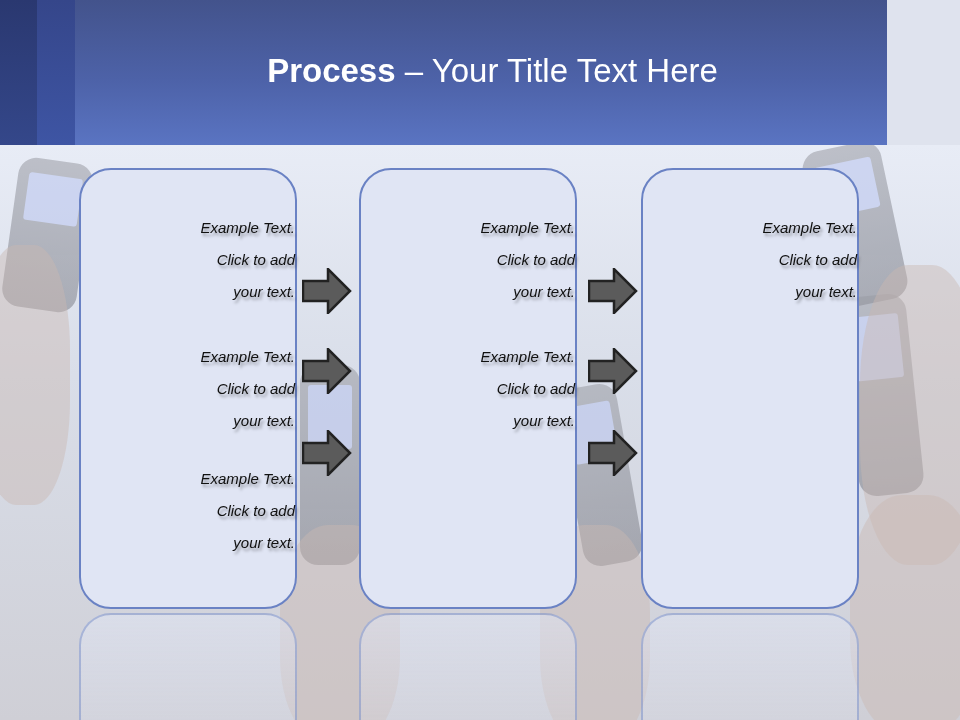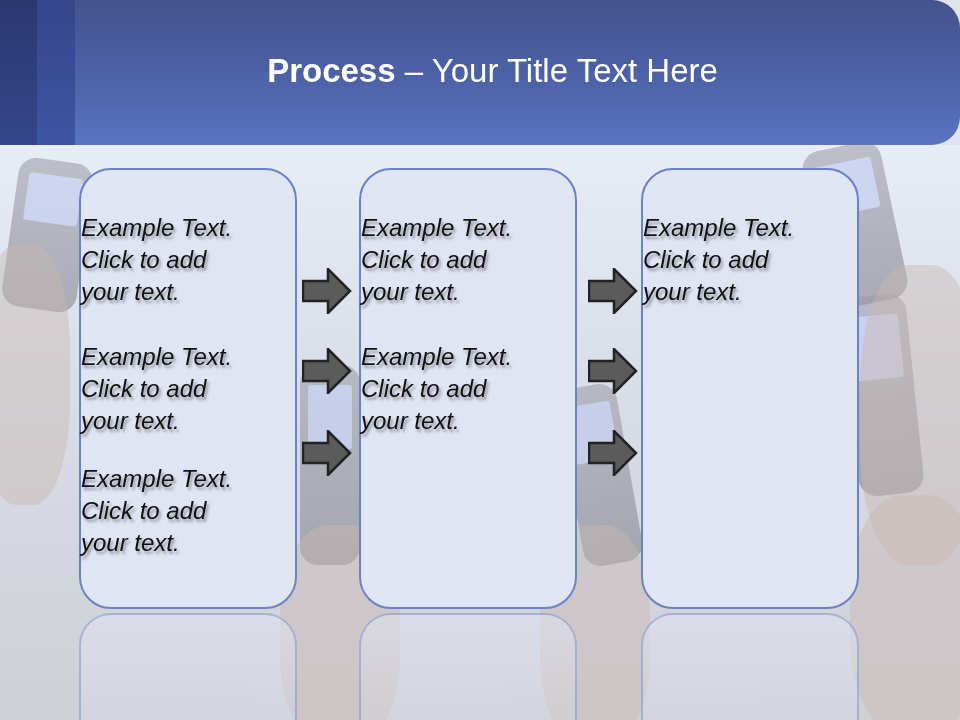--- a/index.html
+++ b/index.html
@@ -1,23 +1,22 @@
 <!DOCTYPE html>
 <html><head>
 <meta charset="utf-8">
 <style>
   * { box-sizing: border-box; margin: 0; padding: 0; }
   html, body { width: 960px; height: 720px; overflow: hidden; }
   body { position: relative; font-family: "Liberation Sans", "DejaVu Sans", sans-serif; background: #dfe3ee; }
 
   
   .header {
-    position: absolute; left: 0; top: 0; width: 960px; height: 145px;
+    position: absolute; left: 0; top: 0; width: 887px; height: 145px;
     background: linear-gradient(to bottom, #43538c 0%, #4d62a8 55%, #5a74c2 100%);
-    border-radius: 28px;
   }
   .stripe1 { position: absolute; left: 0; top: 0; width: 37px; height: 145px;
     background: linear-gradient(to bottom, #2a3870, #34478a); }
   .stripe2 { position: absolute; left: 37px; top: 0; width: 38px; height: 145px;
     background: linear-gradient(to bottom, #35468a, #3e55a4); }
   .title {
     position: absolute; left: 0; top: 52px; width: 985px; text-align: center;
     color: #ffffff; font-size: 33px; white-space: nowrap;
   }
   .title b { font-weight: bold; }
@@ -41,22 +40,22 @@
   .box {
     position: absolute; top: 168px; width: 218px; height: 441px;
     background: #e0e5f4; border: 2.5px solid #6a82c4; border-radius: 32px;
   }
   .reflect {
     position: absolute; top: 613px; width: 218px; height: 140px;
     border: 2.5px solid rgba(106,130,196,0.45); border-radius: 32px;
     background: linear-gradient(to bottom, rgba(224,229,244,0.55), rgba(224,229,244,0.15));
   }
   .block {
-    position: absolute; left: 0; width: 100%; text-align: left;
-    font-style: italic; font-size: 24px; line-height: 32px; color: #111;
+    position: absolute; left: 0; width: 100%; text-align: right;
+    font-style: italic; font-size: 15px; line-height: 32px; color: #111;
     text-shadow: 2px 3px 3px rgba(0,0,0,0.35);
   }
   .block span { display: block; }
 
   
   .arrow { position: absolute; width: 50px; height: 46px; }
 </style>
 </head>
 <body>
 

